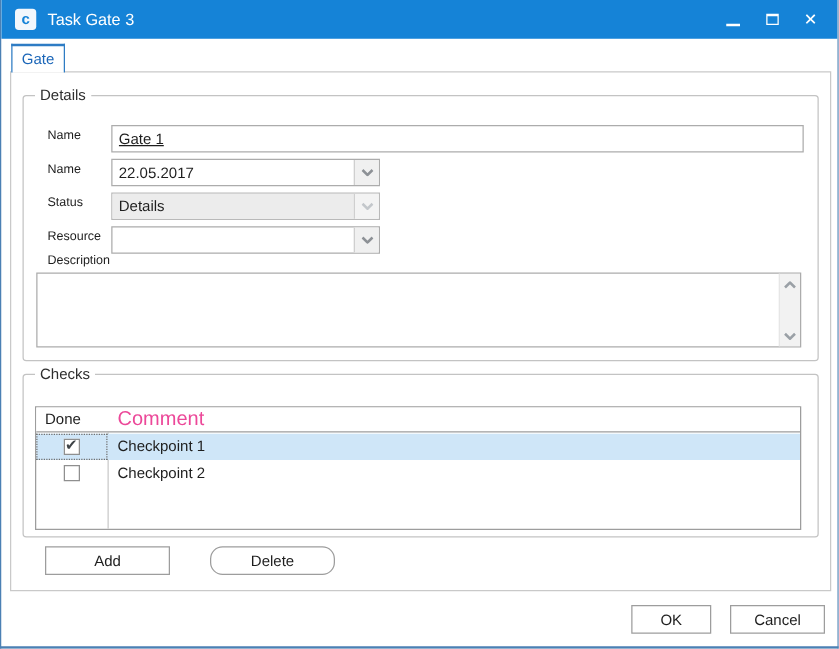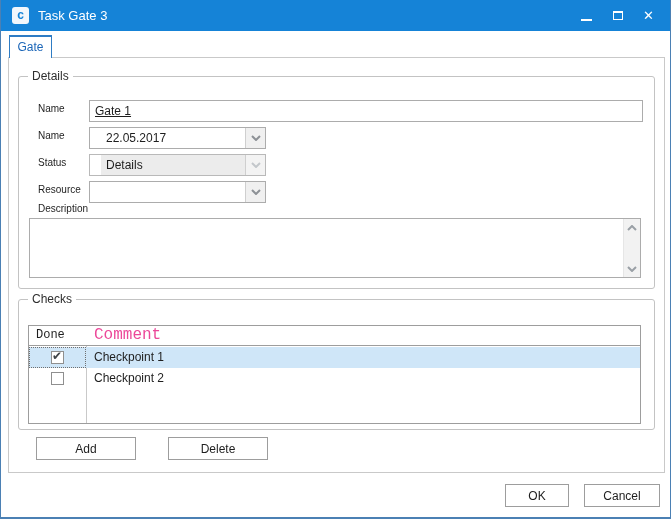--- a/index.html
+++ b/index.html
@@ -52,54 +52,54 @@
   }
   .gb-details{left:17px;top:76px;width:637px;height:213px;}
   .gb-checks{left:17px;top:299px;width:637px;height:131px;}
   
   .fld-label{position:absolute;left:37px;font-size:10px;color:#1e1e1e;z-index:4;}
   .textfield{
     position:absolute;left:88px;width:554px;height:22px;z-index:4;
     border:1px solid #acacac;background:#fff;
     font-family:"Liberation Sans",sans-serif;font-size:12px;color:#1e1e1e;padding:0 5px;text-decoration:underline;
   }
-  .combo{position:absolute;left:88px;width:177px;height:22px;z-index:4;border:1px solid #acacac;background:#fff;display:flex;padding-left:11px;}
+  .combo{position:absolute;left:88px;width:215px;height:22px;z-index:4;border:1px solid #acacac;background:#fff;display:flex;}
   .combo .cvalue{flex:1;font-size:12px;color:#1e1e1e;line-height:20px;padding:0 5px;overflow:hidden;white-space:nowrap;}
   .combo .cbtn{width:20px;background:#f0f0f0;border-left:1px solid #cfcfcf;display:flex;align-items:center;justify-content:center;}
   .combo.disabled{border-color:#b9b9b9;}
   .combo.disabled .cvalue{background:#ececec;}
   .combo.disabled .cbtn{background:#f3f3f3;}
   .chev{stroke:#8d9196;stroke-width:2;fill:none;}
   .combo.disabled .chev{stroke:#c3c7cb;}
   
   .descbox{position:absolute;left:28px;top:218px;width:612px;height:60px;z-index:4;border:1px solid #acacac;background:#fff;}
   .vscroll{position:absolute;right:0;top:0;bottom:0;width:17px;background:#f2f2f2;border-left:1px solid #e6e6e6;}
   .vs-arrow{position:absolute;left:0;width:16px;height:17px;display:flex;align-items:center;justify-content:center;}
   .vs-up{top:0;} .vs-down{bottom:0;}
   .vs-chev{stroke:#9aa0a6;stroke-width:2;fill:none;}
   
   .ctable{position:absolute;left:27px;top:325px;width:613px;height:99px;z-index:4;border:1px solid #9d9d9d;background:#fff;}
   .col-divider{position:absolute;left:57px;top:0;bottom:0;width:1px;background:#c9c9c9;}
-  .thead{position:absolute;left:0;right:0;top:0;height:20px;border-bottom:1px solid #9d9d9d;display:flex;background:#fff;font-family:Liberation Mono, monospace;}
+  .thead{position:absolute;left:0;right:0;top:0;height:20px;border-bottom:1px solid #9d9d9d;display:flex;background:#fff;}
   .th-done{width:57px;font-size:12px;color:#1e1e1e;line-height:19px;padding-left:7px;}
   .th-comment{flex:1;font-size:16px;color:#ec4899;line-height:19px;padding-left:8px;}
   .trow{position:absolute;left:0;right:0;height:21px;display:flex;}
   .trow.selected{background:var(--selection);}
   .tcell-done{width:57px;display:flex;align-items:center;justify-content:center;position:relative;}
   .tcell-done.focused{outline:1px dotted #6f6f6f;outline-offset:-1px;}
   .tcell-comment{flex:1;font-size:12px;color:#1e1e1e;line-height:21px;padding-left:8px;}
   .checkbox{width:13px;height:13px;border:1px solid #8f8f8f;background:#fff;position:relative;}
   .checkmark{position:absolute;left:0px;top:-3px;font-size:12px;color:#3e4347;}
   
   .btn{
     position:absolute;height:23px;z-index:4;background:#fff;border:1px solid #9d9d9d;
     font-family:"Liberation Sans",sans-serif;font-size:12px;color:#1e1e1e;text-align:center;line-height:21px;
   }
   .btn-add{left:35px;top:437px;width:100px;}
-  .btn-delete{left:167px;top:437px;width:100px;}
+  .btn-delete{left:167px;top:437px;width:100px;border-radius:10px;}
   .btn-ok{left:504px;top:484px;width:64px;}
   .btn-cancel{left:583px;top:484px;width:76px;}
 </style>
 </head>
 <body>
 
 <div class="window">
 
   <div class="titlebar">
     <span class="app-icon">c</span>

